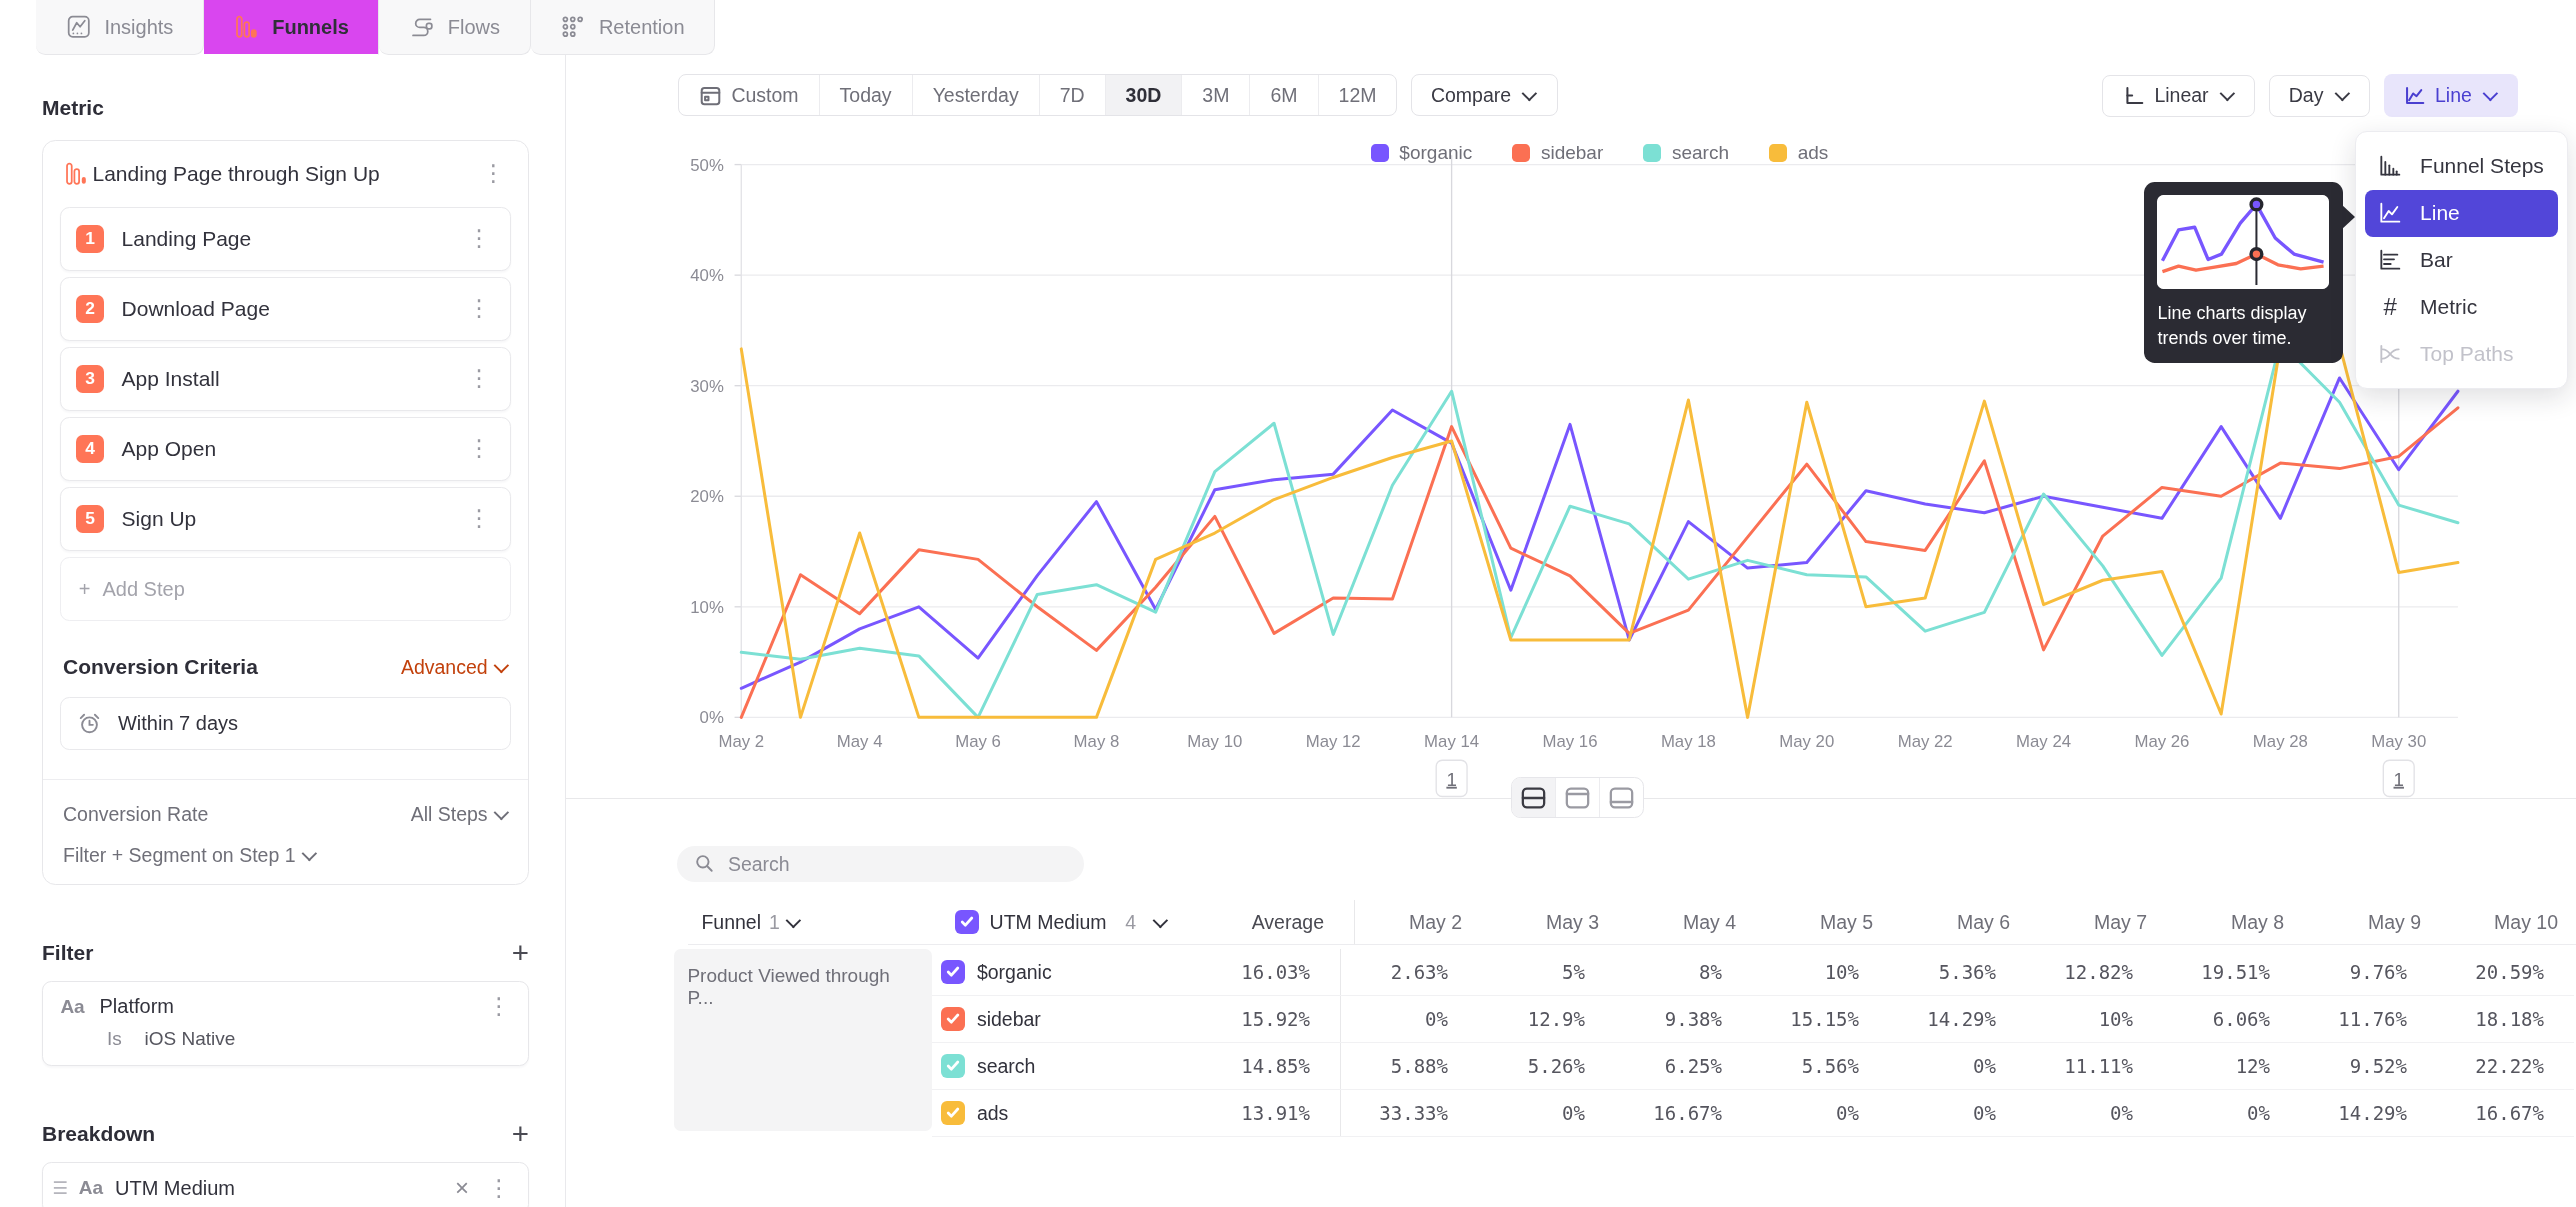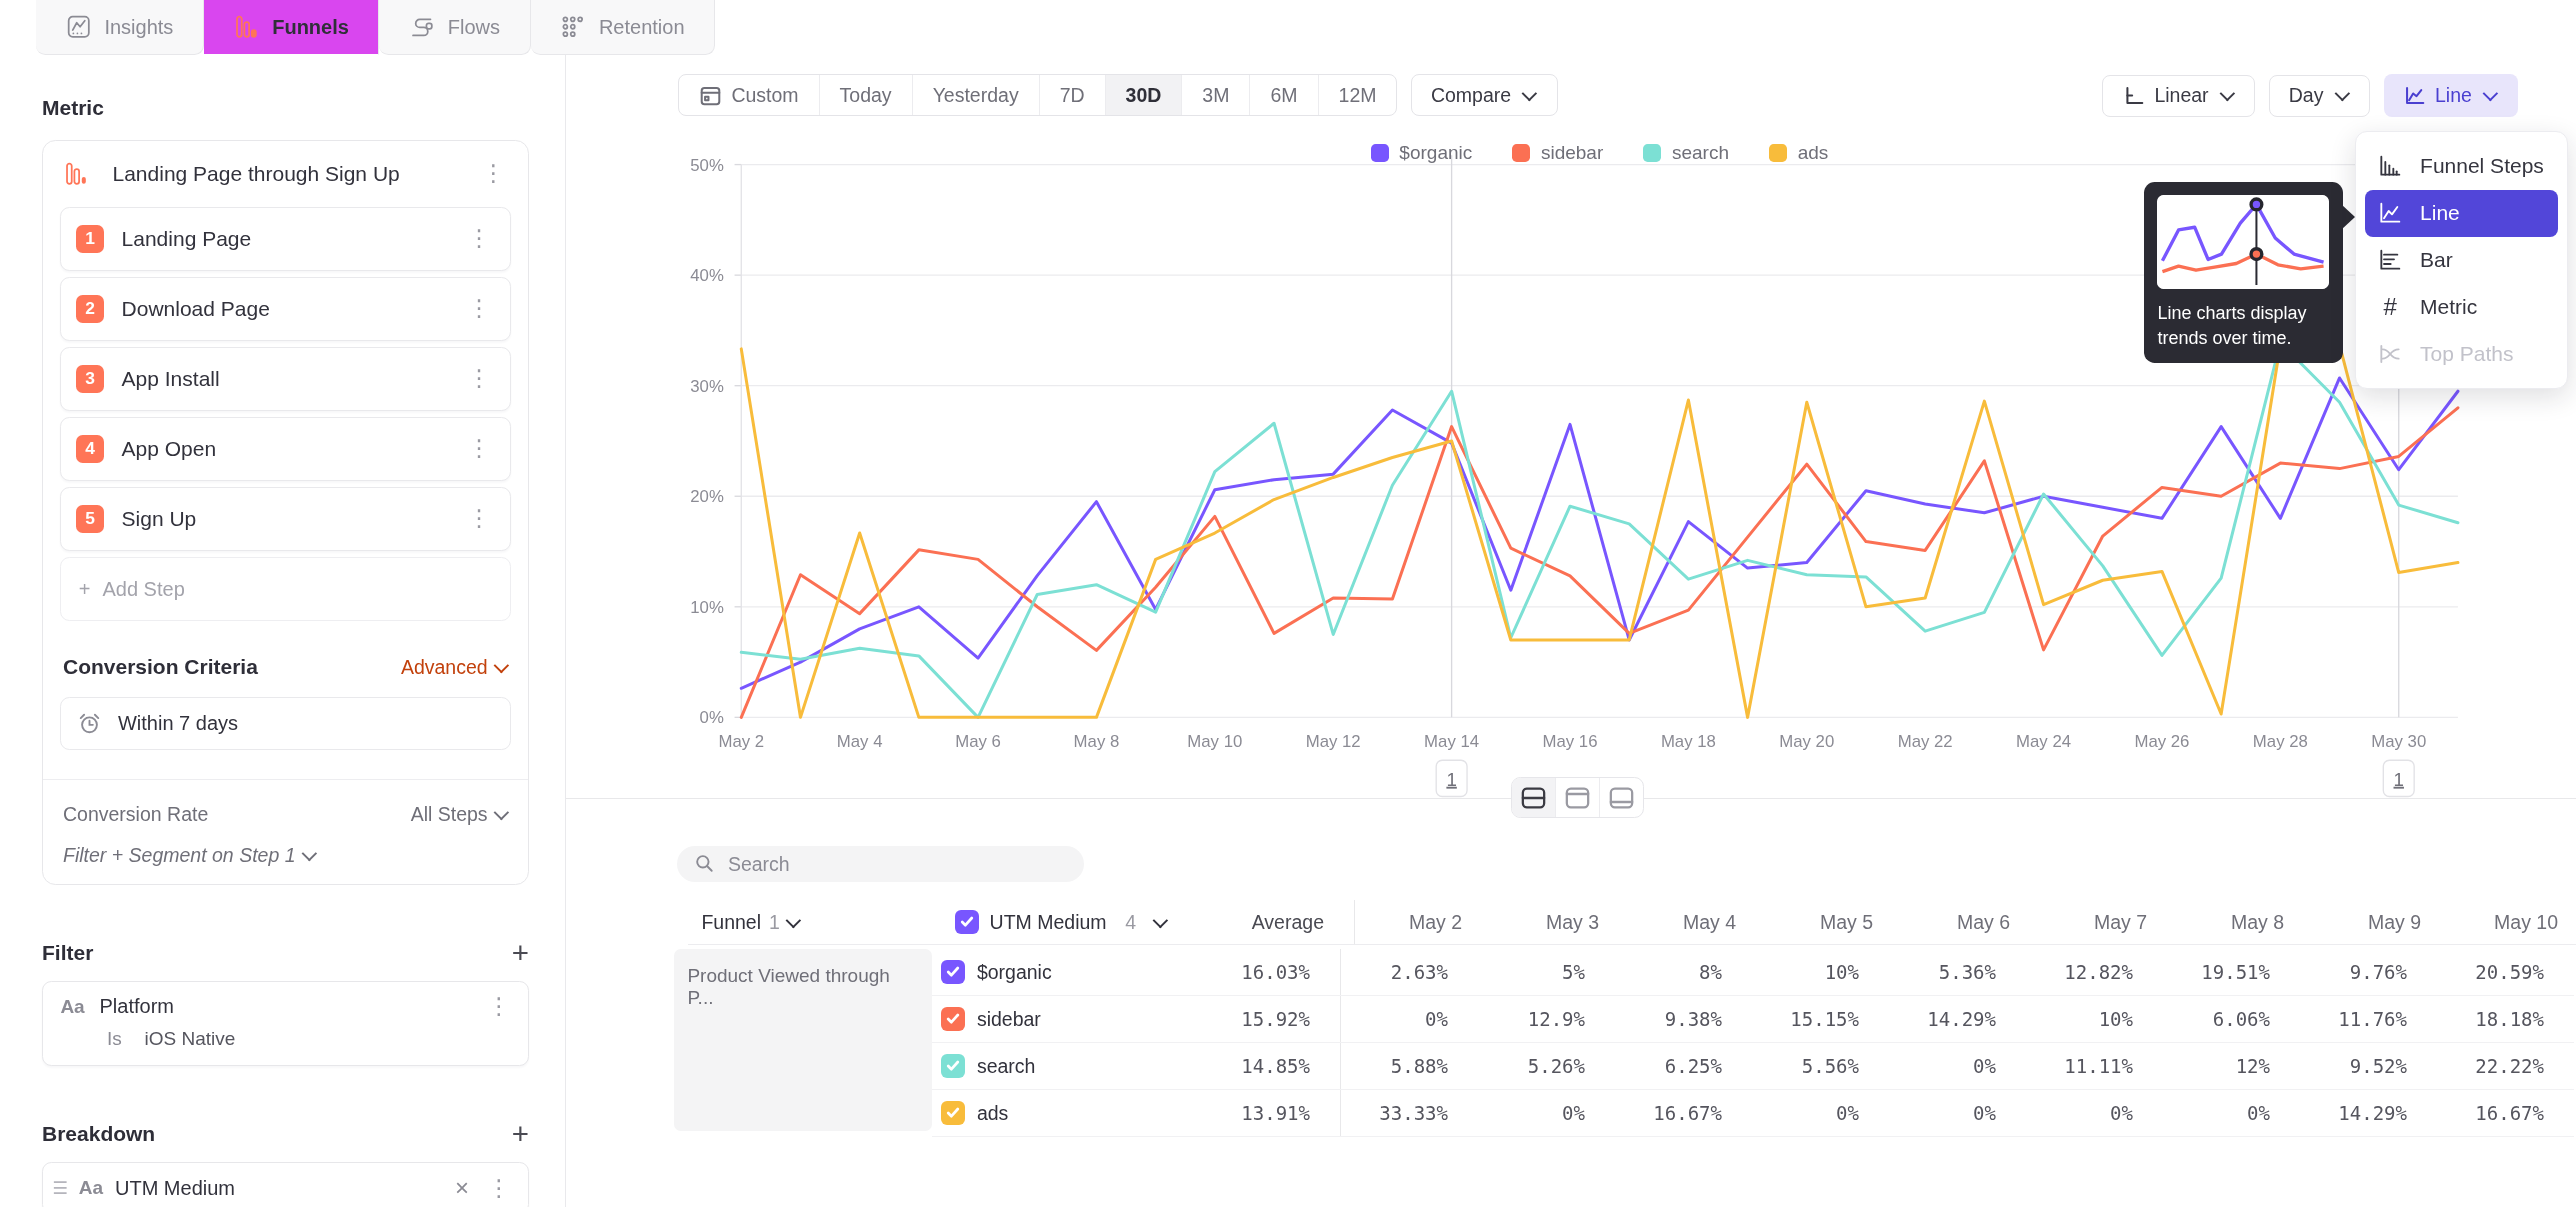--- a/index.html
+++ b/index.html
@@ -25,38 +25,38 @@
   .sidebar{position:absolute;left:0;top:54px;width:566px;height:1154px;background:#fff;
            border-right:1.3px solid #e9e9ec;box-sizing:border-box;padding:42px 36px 0 42px;z-index:4;}
   .sec-h{font-size:21px;font-weight:bold;color:#2e2e38;}
   .hdr-row{display:flex;align-items:center;justify-content:space-between;}
   .plus{font-size:29.5px;font-weight:300;color:#4a4a52;line-height:20px;cursor:pointer;}
   .kebab{color:#9a9aa2;font-size:23px;line-height:1;cursor:pointer;padding:0 4px;}
   .chv{display:inline-block;width:8.7px;height:8.7px;border-right:2px solid currentColor;
        border-bottom:2px solid currentColor;transform:rotate(45deg);margin:0 2.7px 3.4px 8px;}
   .metric-card{margin-top:20px;border:1.3px solid #e7e7ea;border-radius:13.4px;background:#fff;
                padding:0 0 17.4px 0;}
-  .mc-title-row{display:flex;align-items:center;gap:24px;padding:20px 19px 14.8px 20px;justify-content:flex-end;}
+  .mc-title-row{display:flex;align-items:center;gap:4px;padding:20px 19px 14.8px 20px;justify-content:flex-end;}
   .mc-title{flex:1;font-size:21px;font-weight:500;color:#32323c;}
   .steps{padding:5.4px 17.4px 0 17.4px;}
   .step{display:flex;align-items:center;gap:17.4px;height:62px;border:1.3px solid #e9e9ec;
         border-radius:9.4px;margin-bottom:6px;padding:0 14.8px;background:#fff;box-shadow:0 1.3px 2px rgba(40,40,50,.03);}
   .badge{width:28px;height:28px;border-radius:6.7px;background:#ff7557;color:#fff;font-size:17.4px;
          font-weight:bold;display:flex;align-items:center;justify-content:center;}
   .step-label{flex:1;font-size:21px;font-weight:500;color:#32323c;}
   .addstep{display:flex;align-items:center;gap:12px;height:62px;border:1.3px solid #eeeef1;
            border-radius:9.4px;margin-top:6.7px;padding:0 17.4px;color:#a3a3ab;font-size:20px;cursor:pointer;}
   .cc-row{display:flex;align-items:center;justify-content:space-between;padding:34px 19px 0 20px;}
   .adv{color:#c2410c;font-size:19.5px;cursor:pointer;}
   .window-row{display:flex;align-items:center;gap:14.8px;height:51px;border:1.3px solid #e9e9ec;
               border-radius:9.4px;margin:17.4px 17.4px 0 17.4px;padding:0 14.8px;font-size:20px;color:#32323c;}
   .cc-div{border-top:1.3px solid #ededf0;margin-top:29.5px;}
   .cr-row{display:flex;align-items:center;justify-content:space-between;padding:23px 19px 0 20px;
           font-size:19.5px;color:#6f6f78;}
-  .fs-row{padding:17.4px 19px 0 20px;font-size:19.5px;color:#6f6f78;font-style:italic;}
+  .fs-row{padding:17.4px 19px 0 20px;font-size:19.5px;color:#6f6f78;}
   .prop-card{margin-top:16px;border:1.3px solid #e7e7ea;border-radius:9.4px;background:#fff;
              box-shadow:0 1.3px 2px rgba(40,40,50,.03);}
   .prop-row{display:flex;align-items:center;gap:14.8px;padding:13.4px 13.4px 4px 17.4px;}
   .aa{color:#8b8b94;font-size:19px;font-weight:bold;}
   .prop-name{flex:1;font-size:20px;font-weight:500;color:#32323c;}
   .sub-row{padding:5.4px 13.4px 14.8px 64px;font-size:19px;}
   .sub-op{color:#8b8b94;margin-right:17.4px;}
   .sub-val{color:#55555e;}
   .bd-row{display:flex;align-items:center;gap:12px;padding:13.4px 13.4px 13.4px 9.4px;}
   .drag{color:#b5b5bc;font-size:17.4px;letter-spacing:-1.3px;}

